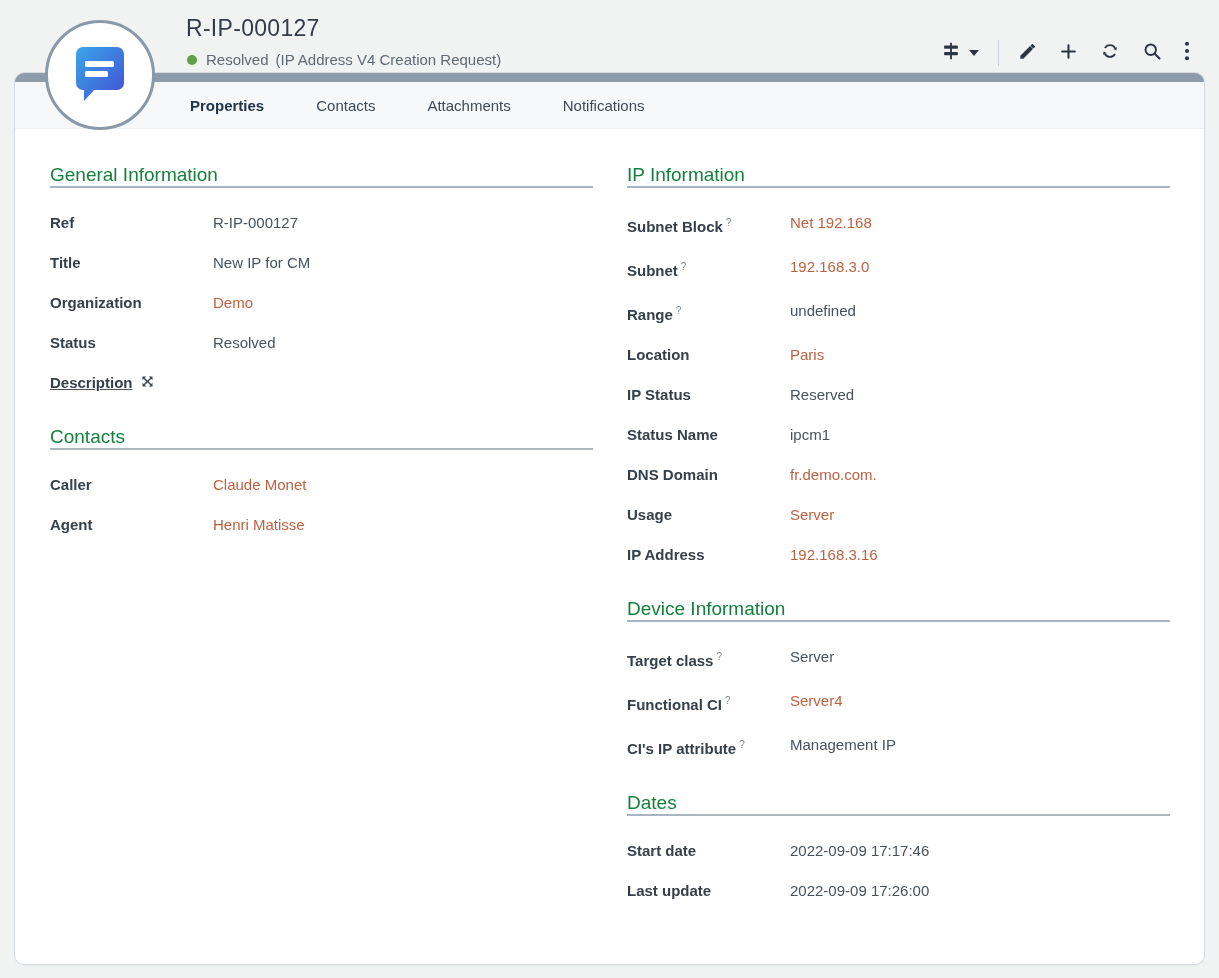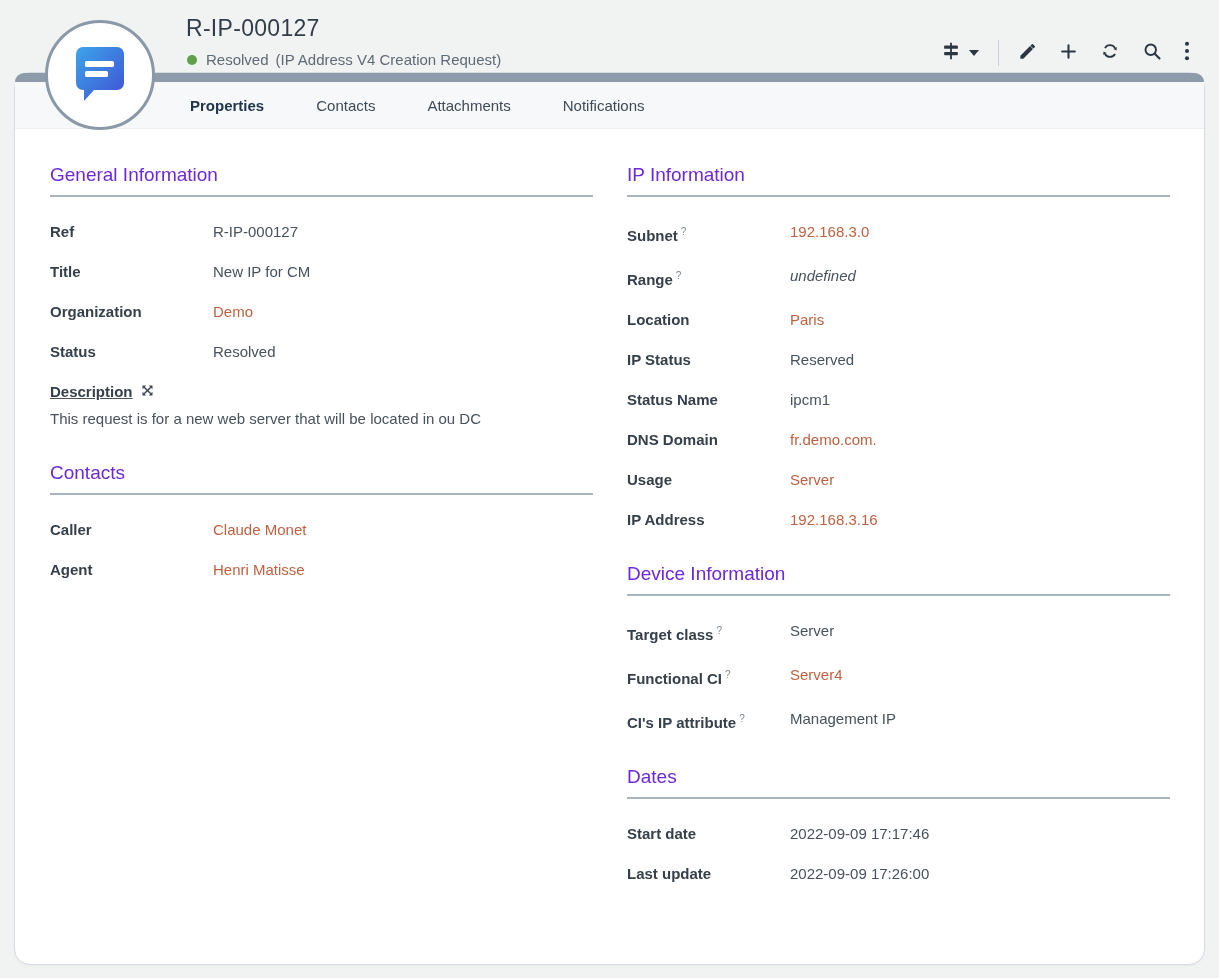--- a/index.html
+++ b/index.html
@@ -29,21 +29,21 @@
     position: absolute; right: 18px; top: 38px; height: 30px;
     display: flex; align-items: center; color: #2B3642;
   }
   .tb-btn { display: flex; align-items: center; justify-content: center; padding: 0 11px; cursor: pointer; }
   .tb-sep { width: 1px; height: 26px; background: #C9D0D6; margin: 0 8px; }
   .caret { width: 0; height: 0; border-left: 5px solid transparent; border-right: 5px solid transparent; border-top: 6px solid #2B3642; margin-left: 7px; }
 
   
   .card {
     position: absolute; left: 14px; top: 72px; width: 1191px; height: 893px;
-    background: #FFFFFF; border: 1px solid #D5DCE3; border-radius: 16px;
+    background: #FFFFFF; border: 1px solid #D5DCE3; border-radius: 10px;
     box-shadow: 0 1px 2px rgba(0,0,0,.04);
   }
   .card-band { height: 9px; background: #8E9BAB; border-radius: 9px 9px 0 0; }
   .tab-strip {
     height: 47px; background: #F6F8FA; border-bottom: 1px solid #EDF0F3;
     display: flex; align-items: center; padding-left: 175px;
   }
   .tab { font-size: 15px; color: #3E4A56; margin-right: 52px; cursor: pointer; }
   .tab.active { font-weight: 700; color: #21354E; }
 
@@ -54,28 +54,28 @@
     display: flex; align-items: center; justify-content: center; z-index: 5;
   }
 
   
   .content { display: flex; padding: 35px 0 0 35px; }
   .col { width: 543px; }
   .col-left { margin-right: 34px; }
 
   .section { margin-bottom: 35px; }
   .section-title {
-    font-size: 19px; font-weight: 400; color: #6d28d9;
-    padding-bottom: 9px; border-bottom: 2px solid #A9B6C2; margin-bottom: 26px;
+    font-size: 19px; font-weight: 400; color: #15803d;
+    border-bottom: 2px solid #A9B6C2; margin-bottom: 26px;
   }
   .frow { display: flex; font-size: 15px; line-height: 17px; margin-bottom: 23px; }
   .flabel { width: 163px; flex-shrink: 0; font-weight: 700; color: #36404B; }
   .fvalue { color: #47525C; }
   .link { color: #BE6140; cursor: pointer; text-decoration: none; }
-  .em { font-style: italic; }
+  .em { }
   .hint { font-size: 10px; color: #7E8893; vertical-align: super; font-weight: 400; margin-left: 3px; }
   .desc-label-row { margin-bottom: 10px; text-decoration: underline; }
   .desc-label-row .flabel { width: auto; margin-right: 8px; }
   .desc-text { font-size: 15px; line-height: 17px; color: #47525C; margin-bottom: 23px; }
   .expand-ic { display: inline-block; vertical-align: -1px; cursor: pointer; }
 </style>
 </head>
 <body>
 
 <div class="page-header">
@@ -186,21 +186,20 @@
               </g>
               <g fill="#3A4551">
                 <polygon points="1.6,5.6 1.6,1.6 5.6,1.6"></polygon>
                 <polygon points="8.4,1.6 12.4,1.6 12.4,5.6"></polygon>
                 <polygon points="12.4,8.4 12.4,12.4 8.4,12.4"></polygon>
                 <polygon points="5.6,12.4 1.6,12.4 1.6,8.4"></polygon>
               </g>
             </svg>
           </span>
         </div>
-        <div class="desc-text">This request is for a new web server that will be located in ou DC</div>
       </div>
 
       <div class="section">
         <div class="section-title">Contacts</div>
 
         <div class="frow">
           <span class="flabel">Caller</span>
           <span class="fvalue link">Claude Monet</span>
         </div>
         <div class="frow">
@@ -208,20 +207,24 @@
           <span class="fvalue link">Henri Matisse</span>
         </div>
       </div>
     </div>
 
     <div class="col">
 
       <div class="section">
         <div class="section-title">IP Information</div>
 
+        <div class="frow">
+          <span class="flabel"><span>Subnet Block</span><span class="hint">?</span></span>
+          <span class="fvalue link">Net 192.168</span>
+        </div>
         <div class="frow">
           <span class="flabel"><span>Subnet</span><span class="hint">?</span></span>
           <span class="fvalue link">192.168.3.0</span>
         </div>
         <div class="frow">
           <span class="flabel"><span>Range</span><span class="hint">?</span></span>
           <span class="fvalue em">undefined</span>
         </div>
         <div class="frow">
           <span class="flabel">Location</span>

